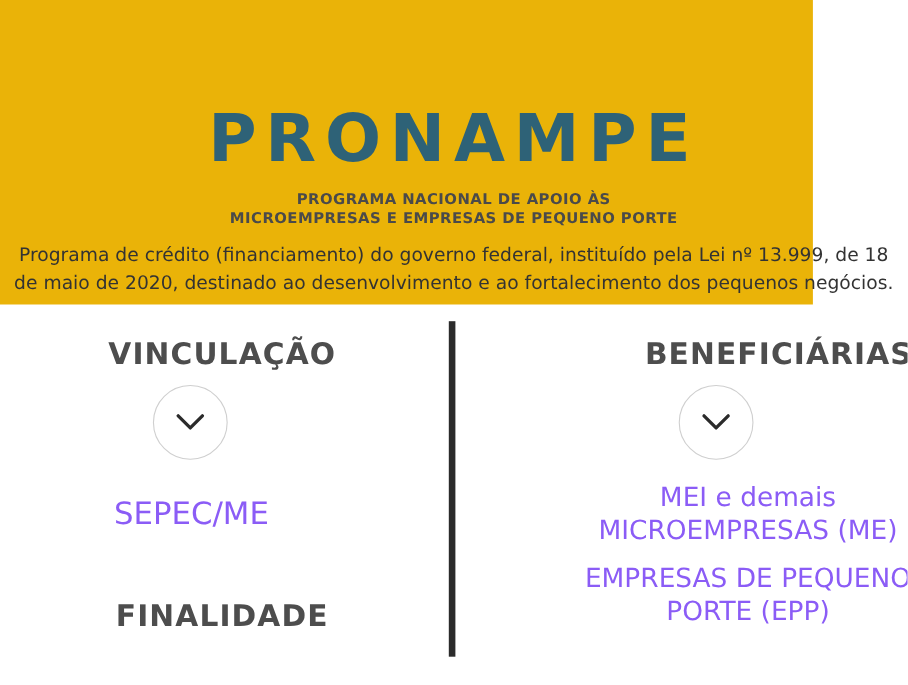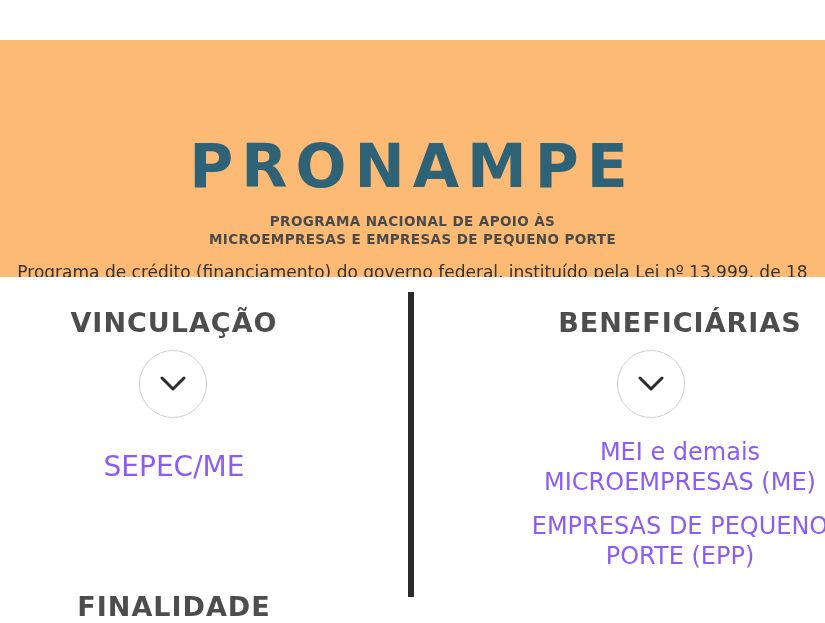--- a/index.html
+++ b/index.html
@@ -18,25 +18,24 @@
     width: 825px;
     height: 623px;
     background: #ffffff;
   }
 
   
   .banner {
     position: absolute;
     left: 0;
     top: 0;
-    width: 825px;
+    width: 739px;
     height: 277px;
-    background: #fdba74;
+    background: #eab308;
     box-sizing: border-box;
-    margin-top: 40px;
   }
   .banner-title {
     position: absolute;
     left: 0;
     top: 96px;
     width: 825px;
     text-align: center;
     font-family: "DejaVu Sans", sans-serif;
     font-weight: bold;
     font-size: 60px;
@@ -95,39 +94,39 @@
   .col-left { left: 0; }
   .col-right { left: 420px; }
 
   .section-heading {
     text-align: center;
     font-family: "DejaVu Sans", sans-serif;
     font-weight: bold;
     font-size: 27px;
     letter-spacing: 1px;
     color: #4d4d4d;
+    padding-left: 28px;
   }
   .heading-vinculacao {
     position: absolute;
     left: 0;
     top: 30px;
     width: 348px;
   }
   .heading-beneficiarias {
     position: absolute;
     left: 0;
     top: 30px;
     width: 520px;
   }
   .heading-finalidade {
     position: absolute;
     left: 0;
     top: 268px;
     width: 348px;
-    margin-top: 46px;
   }
 
   .circle-btn {
     position: absolute;
     width: 68px;
     height: 68px;
     border-radius: 50%;
     border: 1px solid #cfcfcf;
     background: #ffffff;
     box-sizing: border-box;

